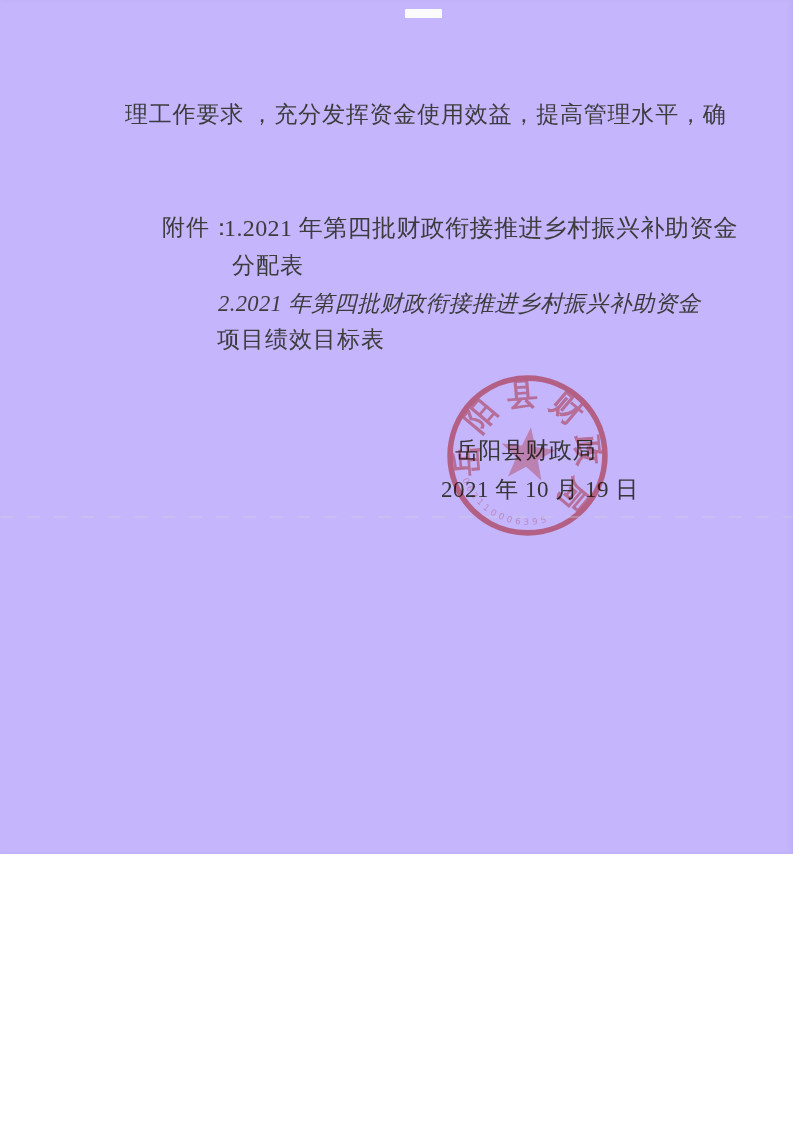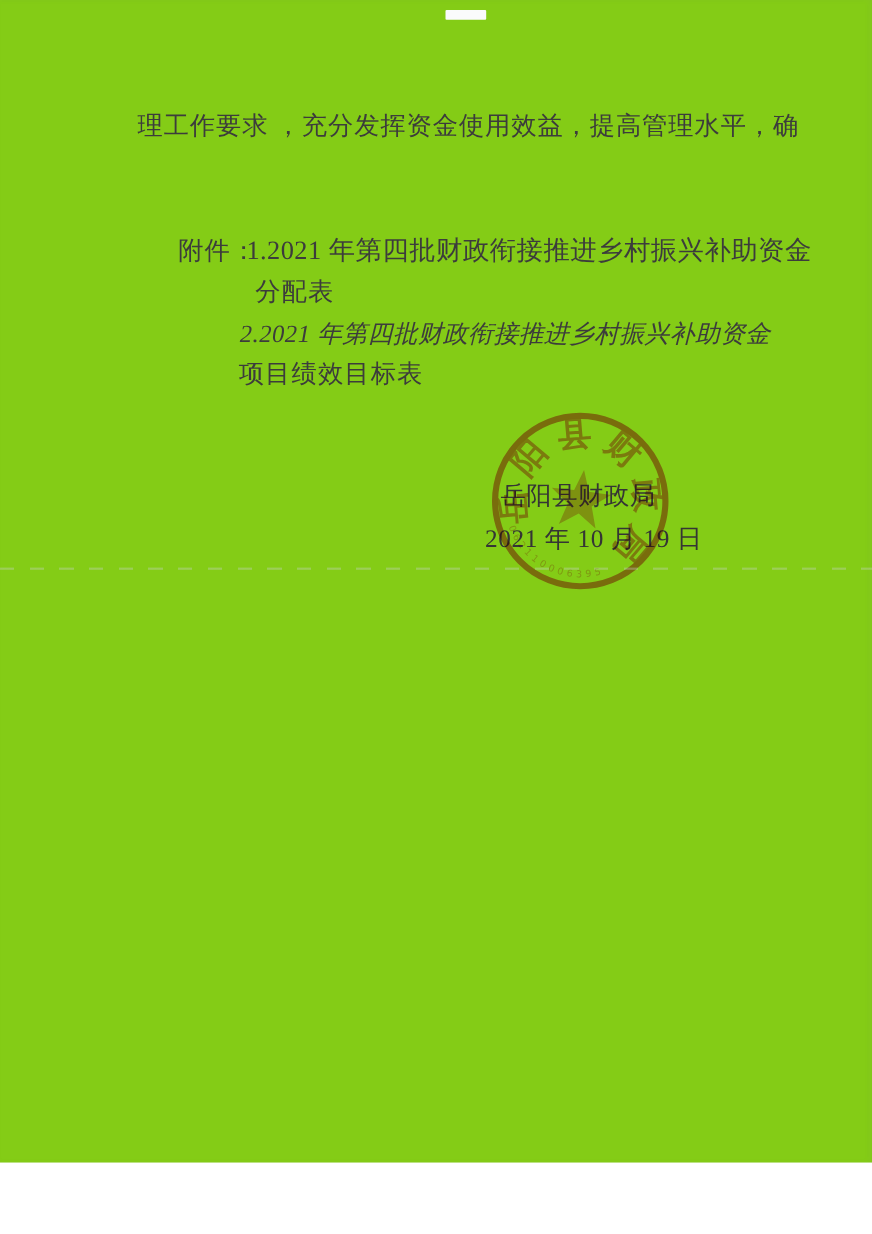--- a/index.html
+++ b/index.html
@@ -1,19 +1,19 @@
 <!DOCTYPE html>
 <html><head>
 <meta charset="utf-8">
 <style>
   html,body{margin:0;padding:0;background:#ffffff;}
   .page{
     position:relative;
-    width:793px;height:1057px;
-    background:#84cc16;
+    width:793px;height:854px;
+    background:#c4b5fd;
     overflow:hidden;
     font-family:"Liberation Serif","DejaVu Serif",serif;
     color:#3c3c3c;
     box-shadow:inset -3px 0 5px rgba(120,125,135,0.06);
   }
   .txt{position:absolute;white-space:nowrap;font-size:23px;line-height:1.2;}
   .body-line1{left:125px;top:101px;letter-spacing:0.8px;}
   .body-line2{left:125px;top:142px;letter-spacing:0.8px;}
   .att-label{left:162px;top:214px;letter-spacing:1px;}
   .att-1a{left:224px;top:214px;font-size:24px;letter-spacing:0.4px;}

